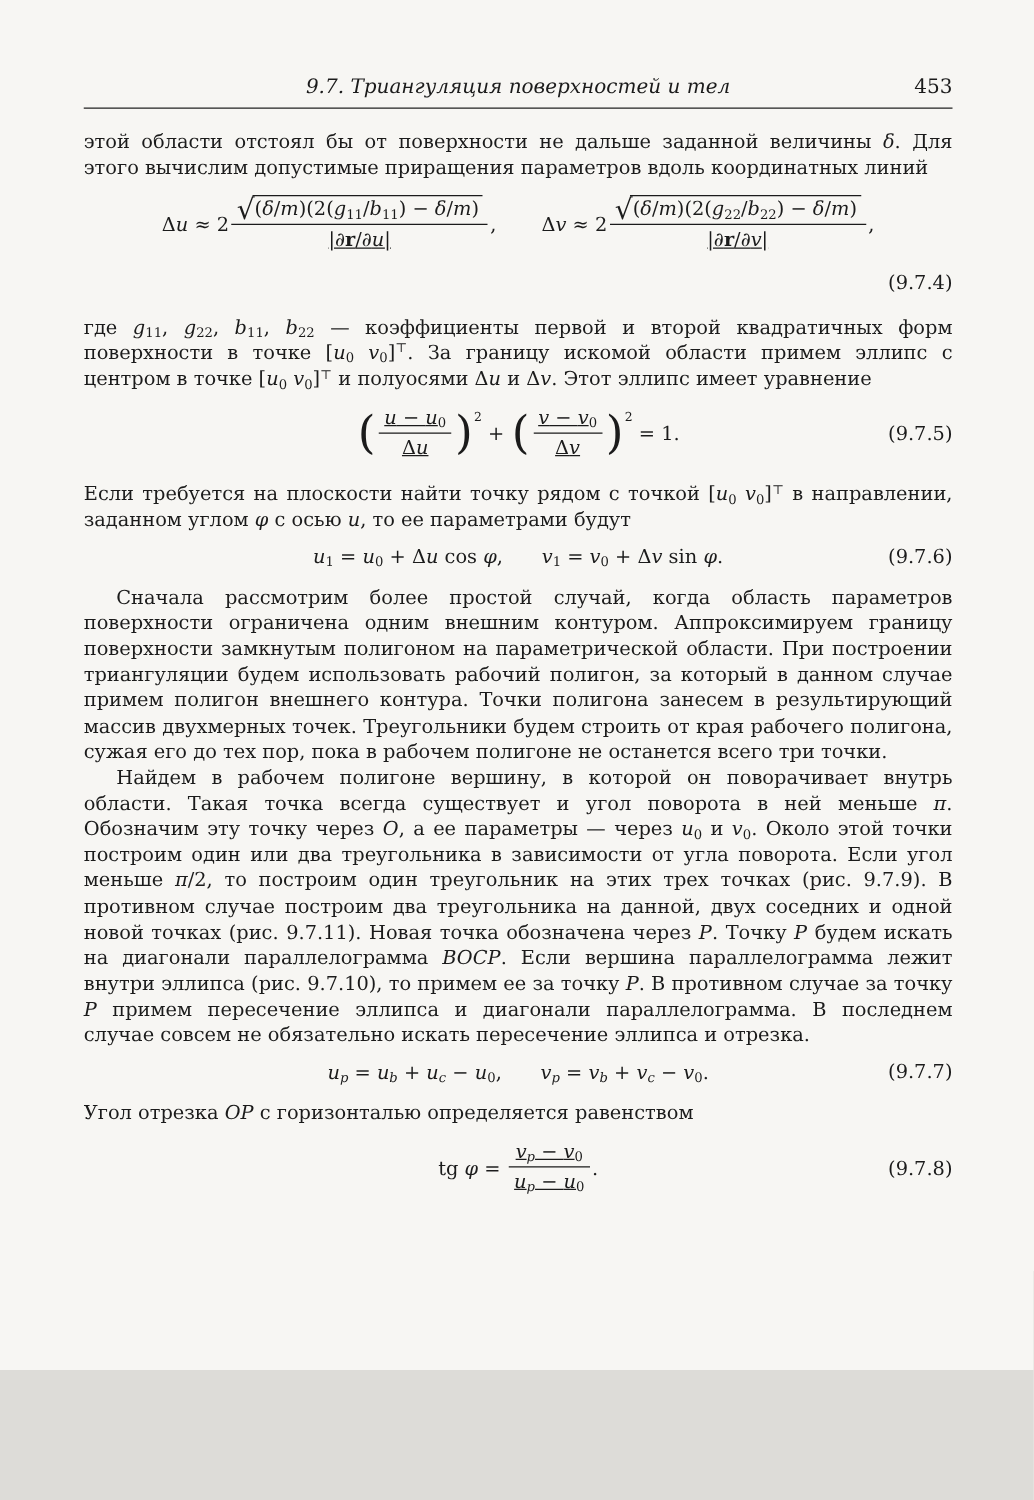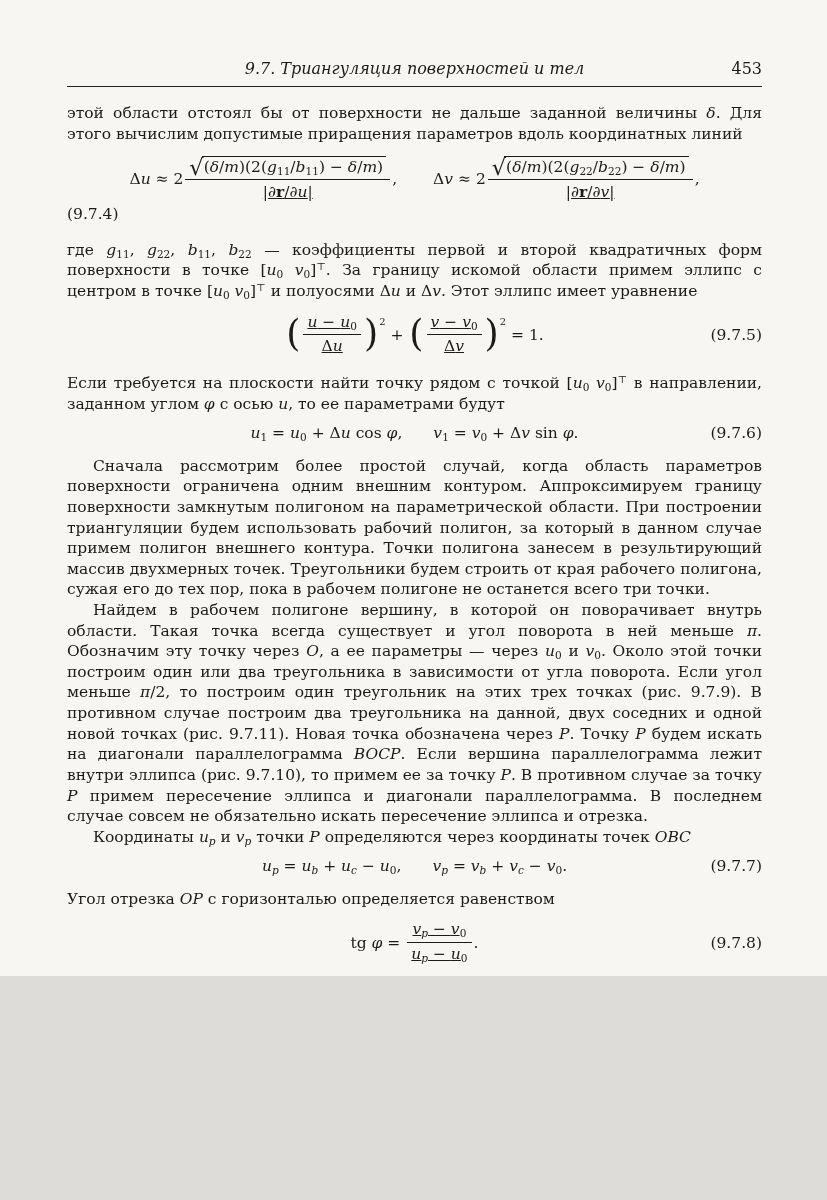--- a/index.html
+++ b/index.html
@@ -1,17 +1,17 @@
 <!DOCTYPE html>
 <html><head>
 <meta charset="utf-8">
 <style>
   html,body{margin:0;padding:0;background:#dddcd8;}
   .page{
-    width:827px;height:976px;position:relative;overflow:hidden;
+    width:827px;height:1096px;position:relative;overflow:hidden;
     background:#f7f6f3;color:#1b1b1b;
     font-family:"DejaVu Serif","DejaVu Sans",serif;
     font-size:15.5px;line-height:1.33;
   }
   .column{position:absolute;left:67px;top:58px;width:695px;}
   
   .running-head{position:relative;border-bottom:1.6px solid #222;padding-bottom:7px;margin-bottom:16px;}
   .head-title{display:block;text-align:center;font-style:italic;font-size:16px;}
   .head-page{position:absolute;right:0;top:0;font-size:16px;}
   
@@ -22,21 +22,21 @@
   .tk-i{font-style:italic;}
   .tk-b{font-weight:bold;font-style:normal;}
   sub.tk-sub{font-style:italic;font-size:68%;line-height:0;vertical-align:-0.28em;}
   sub.tk-subn{font-style:normal;font-size:68%;line-height:0;vertical-align:-0.28em;}
   sup.tk-sup{font-style:normal;font-size:66%;line-height:0;vertical-align:0.5em;}
   
   .equation{position:relative;text-align:center;margin:13px 0 15px;line-height:1.25;}
   .equation.tight{margin:10px 0 12px;}
   .eq-row{display:inline-block;white-space:nowrap;}
   .eq-num{position:absolute;right:0;top:50%;transform:translateY(-50%);font-style:normal;}
-  .eq-num-below{text-align:left;margin-top:1px;}
+  .eq-num-below{text-align:right;margin-top:13px;}
   .gap{display:inline-block;width:36px;}
   
   .frac{display:inline-block;vertical-align:middle;text-align:center;margin:0 2px;position:relative;top:-0.12em;text-decoration:underline;}
   .frac .num{display:block;padding:0 4px 2px;}
   .frac .den{display:block;border-top:1.4px solid #1b1b1b;padding:2px 4px 0;}
   
   .sqrt{display:inline-block;white-space:nowrap;}
   .rad{font-size:1.45em;line-height:0;position:relative;top:0.14em;margin-right:-2px;}
   .sqrt-body{display:inline-block;border-top:1.4px solid #1b1b1b;padding:1px 3px 0 2px;}
   
@@ -72,21 +72,20 @@
 
     <p class="para"><span class="tk-r">Если требуется на плоскости найти точку рядом с точкой [</span><span class="tk-i">u</span><sub class="tk-subn">0</sub><span class="tk-r"> </span><span class="tk-i">v</span><sub class="tk-subn">0</sub><span class="tk-r">]</span><sup class="tk-sup">⊤</sup><span class="tk-r"> в направлении, заданном углом </span><span class="tk-i">φ</span><span class="tk-r"> с осью </span><span class="tk-i">u</span><span class="tk-r">, то ее параметрами будут</span></p>
 
     <div class="equation tight">
       <span class="eq-row"><span class="tk-i">u</span><sub class="tk-subn">1</sub><span class="tk-r"> = </span><span class="tk-i">u</span><sub class="tk-subn">0</sub><span class="tk-r"> + Δ</span><span class="tk-i">u</span><span class="tk-r"> cos </span><span class="tk-i">φ</span><span class="tk-r">,  </span><span class="tk-i">v</span><sub class="tk-subn">1</sub><span class="tk-r"> = </span><span class="tk-i">v</span><sub class="tk-subn">0</sub><span class="tk-r"> + Δ</span><span class="tk-i">v</span><span class="tk-r"> sin </span><span class="tk-i">φ</span><span class="tk-r">.</span></span>
       <span class="eq-num">(9.7.6)</span>
     </div>
 
     <p class="para indent"><span class="tk-r">Сначала рассмотрим более простой случай, когда область параметров поверхности ограничена одним внешним контуром. Аппроксимируем границу поверхности замкнутым полигоном на параметрической области. При построении триангуляции будем использовать рабочий полигон, за который в данном случае примем полигон внешнего контура. Точки полигона занесем в результирующий массив двухмерных точек. Треугольники будем строить от края рабочего полигона, сужая его до тех пор, пока в рабочем полигоне не останется всего три точки.</span></p>
     <p class="para indent"><span class="tk-r">Найдем в рабочем полигоне вершину, в которой он поворачивает внутрь области. Такая точка всегда существует и угол поворота в ней меньше </span><span class="tk-i">π</span><span class="tk-r">. Обозначим эту точку через </span><span class="tk-i">O</span><span class="tk-r">, а ее параметры — через </span><span class="tk-i">u</span><sub class="tk-subn">0</sub><span class="tk-r"> и </span><span class="tk-i">v</span><sub class="tk-subn">0</sub><span class="tk-r">. Около этой точки построим один или два треугольника в зависимости от угла поворота. Если угол меньше </span><span class="tk-i">π</span><span class="tk-r">/2, то построим один треугольник на этих трех точках (рис. 9.7.9). В противном случае построим два треугольника на данной, двух соседних и одной новой точках (рис. 9.7.11). Новая точка обозначена через </span><span class="tk-i">P</span><span class="tk-r">. Точку </span><span class="tk-i">P</span><span class="tk-r"> будем искать на диагонали параллелограмма </span><span class="tk-i">BOCP</span><span class="tk-r">. Если вершина параллелограмма лежит внутри эллипса (рис. 9.7.10), то примем ее за точку </span><span class="tk-i">P</span><span class="tk-r">. В противном случае за точку </span><span class="tk-i">P</span><span class="tk-r"> примем пересечение эллипса и диагонали параллелограмма. В последнем случае совсем не обязательно искать пересечение эллипса и отрезка.</span></p>
-    <p class="para indent"><span class="tk-r">Координаты </span><span class="tk-i">u</span><sub class="tk-sub">p</sub><span class="tk-r"> и </span><span class="tk-i">v</span><sub class="tk-sub">p</sub><span class="tk-r"> точки </span><span class="tk-i">P</span><span class="tk-r"> определяются через координаты точек </span><span class="tk-i">OBC</span></p>
 
     <div class="equation tight">
       <span class="eq-row"><span class="tk-i">u</span><sub class="tk-sub">p</sub><span class="tk-r"> = </span><span class="tk-i">u</span><sub class="tk-sub">b</sub><span class="tk-r"> + </span><span class="tk-i">u</span><sub class="tk-sub">c</sub><span class="tk-r"> − </span><span class="tk-i">u</span><sub class="tk-subn">0</sub><span class="tk-r">,  </span><span class="tk-i">v</span><sub class="tk-sub">p</sub><span class="tk-r"> = </span><span class="tk-i">v</span><sub class="tk-sub">b</sub><span class="tk-r"> + </span><span class="tk-i">v</span><sub class="tk-sub">c</sub><span class="tk-r"> − </span><span class="tk-i">v</span><sub class="tk-subn">0</sub><span class="tk-r">.</span></span>
       <span class="eq-num">(9.7.7)</span>
     </div>
 
     <p class="para"><span class="tk-r">Угол отрезка </span><span class="tk-i">OP</span><span class="tk-r"> с горизонталью определяется равенством</span></p>
 
     <div class="equation">
       <span class="eq-row"><span><span class="tk-r">tg </span><span class="tk-i">φ</span><span class="tk-r"> = </span></span><span class="frac"><span class="num"><span class="tk-i">v</span><sub class="tk-sub">p</sub><span class="tk-r"> − </span><span class="tk-i">v</span><sub class="tk-subn">0</sub></span><span class="den"><span class="tk-i">u</span><sub class="tk-sub">p</sub><span class="tk-r"> − </span><span class="tk-i">u</span><sub class="tk-subn">0</sub></span></span><span><span class="tk-r">.</span></span></span>

